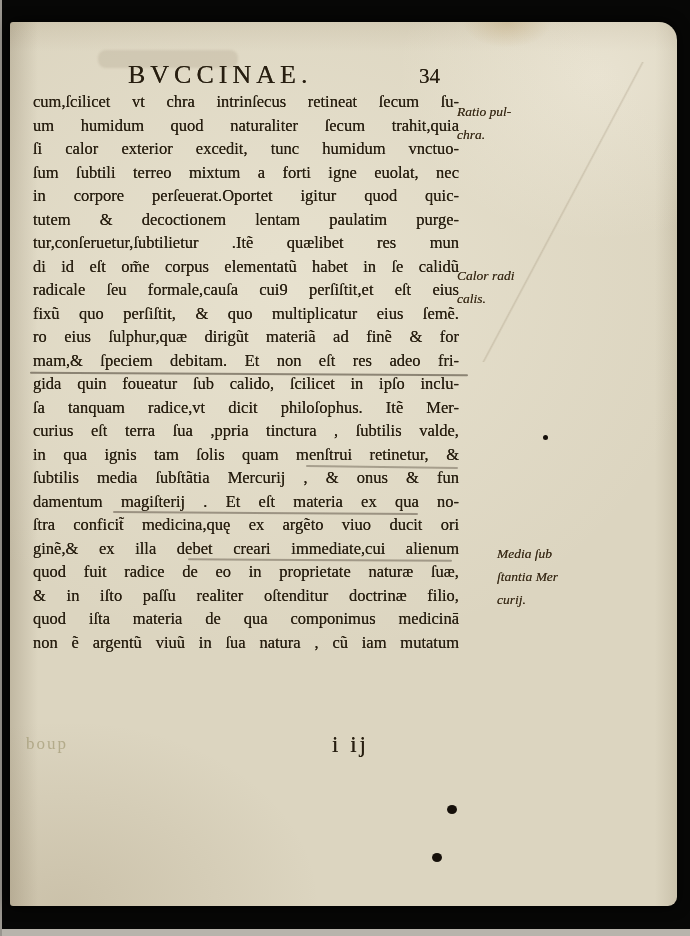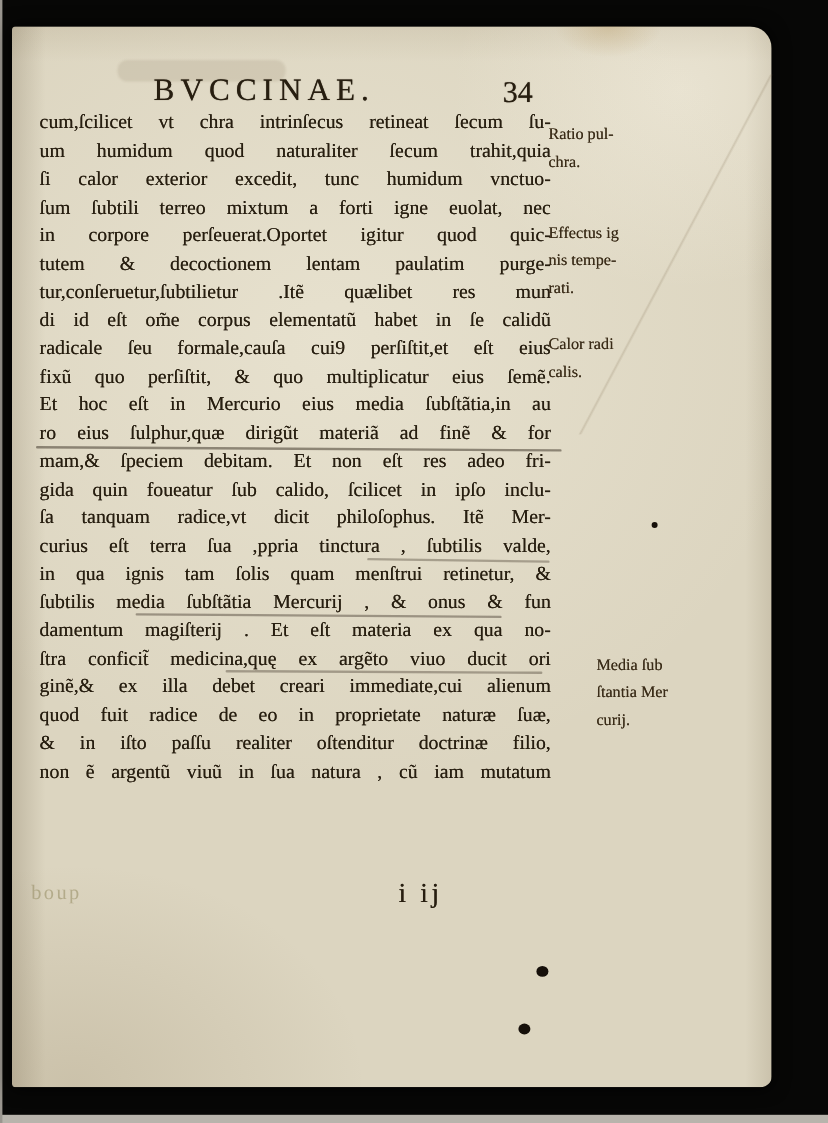--- a/index.html
+++ b/index.html
@@ -26,20 +26,21 @@
       radial-gradient(ellipse 90% 60% at 42% 30%, rgba(240,235,218,0.55), rgba(240,235,218,0) 70%),
       radial-gradient(ellipse 40% 25% at 88% 6%, rgba(245,240,226,0.5), rgba(245,240,226,0) 75%),
       radial-gradient(ellipse 55% 30% at 8% 100%, rgba(125,105,70,0.18), rgba(125,105,70,0) 70%),
       linear-gradient(90deg, rgba(95,80,55,0.22) 0, rgba(95,80,55,0) 28px),
       linear-gradient(270deg, rgba(110,95,65,0.16) 0, rgba(110,95,65,0) 22px),
       linear-gradient(180deg, rgba(120,100,65,0.12) 0, rgba(120,100,65,0) 30px),
       #dcd5c0;
     border-radius:3px 18px 9px 3px;
     box-shadow:0 0 14px rgba(0,0,0,0.9);
     color:#271e10;
+    padding-left:34px;
   }
   .crease{
     position:absolute;left:468px;top:40px;width:170px;height:300px;
     background:linear-gradient(118deg, rgba(0,0,0,0) 49.5%, rgba(110,90,60,0.18) 50%, rgba(0,0,0,0) 50.6%);
     pointer-events:none;
   }
   .smudge-header{
     position:absolute;left:88px;top:28px;width:140px;height:18px;
     background:rgba(80,60,30,0.10);
     border-radius:8px;
@@ -51,21 +52,21 @@
   }
   
   .running-title{
     position:absolute;left:118px;top:38px;
     font-size:26px;letter-spacing:5px;
     text-shadow:0 0 0.6px rgba(39,30,16,0.85);
     white-space:nowrap;
   }
   .folio-number{
     position:absolute;left:409px;top:42px;
-    font-size:25px;
+    font-size:21px;
     text-shadow:0 0 0.6px rgba(39,30,16,0.85);
   }
   
   .body-text{
     position:absolute;left:23px;top:68px;width:426px;
   }
   .body-text .line{
     height:23.5px;line-height:23.5px;
     font-size:16.5px;
     text-align:justify;text-align-last:justify;
@@ -80,28 +81,28 @@
   }
   .show-through{
     position:absolute;left:16px;top:712px;
     font-size:17px;letter-spacing:2px;
     color:rgba(148,138,96,0.55);
     filter:blur(0.6px);
   }
   
   .margin-note{
     position:absolute;left:447px;width:80px;
-    font-size:13.5px;line-height:23px;
+    font-style:italic;font-size:13.5px;line-height:23px;
     color:#3a2c18;
     text-shadow:0 0 0.4px rgba(58,44,24,0.8);
     white-space:nowrap;
   }
   .mn-1{top:78px;}
   .mn-2{top:160px;}
-  .mn-3{top:253px;}
+  .mn-3{top:242px;}
   .mn-4{top:520px;margin-left:40px;}
   
   .pencil-underline{
     position:absolute;height:2px;
     background:rgba(70,60,48,0.55);
     border-radius:2px;
   }
   .u1{left:20px;top:351px;width:438px;transform:rotate(0.35deg);}
   .u2{left:296px;top:444px;width:152px;transform:rotate(0.8deg);background:rgba(70,60,48,0.38);}
   .u3{left:103px;top:490px;width:305px;transform:rotate(0.4deg);background:rgba(70,60,48,0.45);}
@@ -135,44 +136,39 @@
       <div class="line">cum,ſcilicet vt chra intrinſecus retineat ſecum ſu-</div>
       <div class="line">um humidum quod naturaliter ſecum trahit,quia</div>
       <div class="line">ſi calor exterior excedit, tunc humidum vnctuo-</div>
       <div class="line">ſum ſubtili terreo mixtum a forti igne euolat, nec</div>
       <div class="line">in corpore perſeuerat.Oportet igitur quod quic-</div>
       <div class="line">tutem &amp; decoctionem lentam paulatim purge-</div>
       <div class="line">tur,conſeruetur,ſubtilietur .Itẽ quælibet res mun</div>
       <div class="line">di id eſt om̃e corpus elementatũ habet in ſe calidũ</div>
       <div class="line">radicale ſeu formale,cauſa cui9 perſiſtit,et eſt eius</div>
       <div class="line">fixũ quo perſiſtit, &amp; quo multiplicatur eius ſemẽ.</div>
-      <div class="line">Et hoc eſt in Mercurio eius media ſubſtãtia,in au</div>
       <div class="line">ro eius ſulphur,quæ dirigũt materiã ad finẽ &amp; for</div>
       <div class="line">mam,&amp; ſpeciem debitam. Et non eſt res adeo fri-</div>
       <div class="line">gida quin foueatur ſub calido, ſcilicet in ipſo inclu-</div>
       <div class="line">ſa tanquam radice,vt dicit philoſophus. Itẽ Mer-</div>
       <div class="line">curius eſt terra ſua ,ppria tinctura , ſubtilis valde,</div>
       <div class="line">in qua ignis tam ſolis quam menſtrui retinetur, &amp;</div>
       <div class="line">ſubtilis media ſubſtãtia Mercurij , &amp; onus &amp; fun</div>
       <div class="line">damentum magiſterij . Et eſt materia ex qua no-</div>
       <div class="line">ſtra conficit̃ medicina,quę ex argẽto viuo ducit ori</div>
       <div class="line">ginẽ,&amp; ex illa debet creari immediate,cui alienum</div>
       <div class="line">quod fuit radice de eo in proprietate naturæ ſuæ,</div>
       <div class="line">&amp; in iſto  paſſu realiter oſtenditur  doctrinæ filio,</div>
+      <div class="line">quod iſta  materia de qua componimus medicinā</div>
       <div class="line">non ẽ argentũ viuũ in ſua natura , cũ iam mutatum</div>
     </div>
 
     <div class="margin-note mn-1">
       <div>Ratio pul-</div>
       <div>chra.</div>
-    </div>
-    <div class="margin-note mn-2">
-      <div>Effectus ig</div>
-      <div>nis tempe-</div>
-      <div>rati.</div>
     </div>
     <div class="margin-note mn-3">
       <div>Calor radi</div>
       <div>calis.</div>
     </div>
     <div class="margin-note mn-4">
       <div>Media ſub</div>
       <div>ſtantia Mer</div>
       <div>curij.</div>
     </div>

